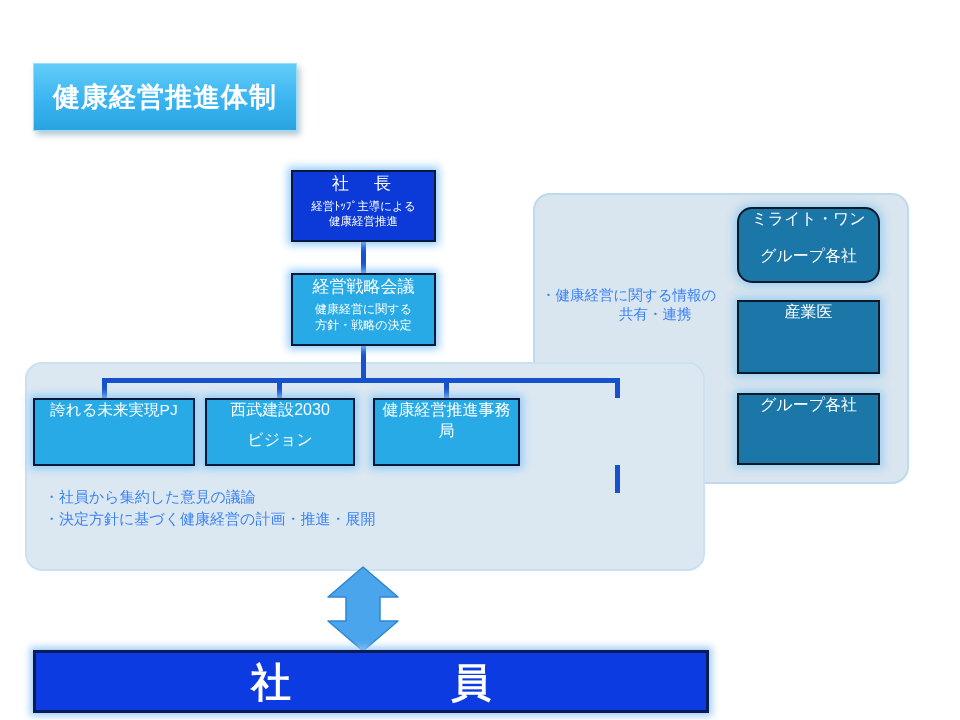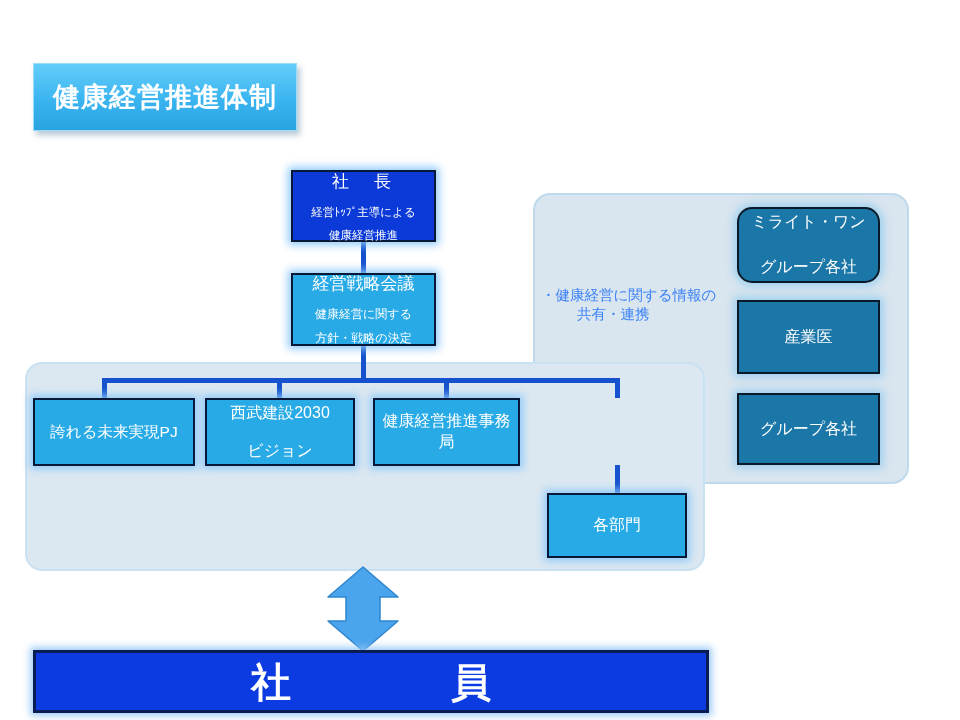--- a/index.html
+++ b/index.html
@@ -24,22 +24,22 @@
   .right-panel{left:533px;top:193px;width:372px;height:287px;background:#D9E5EF;border:2px solid #BEDAEC;}
   .left-panel{left:25px;top:362px;width:676px;height:205px;background:#DCE8F1;border:2px solid #C9E1F1;}
 
   
   .conn{position:absolute;background:#1652CE;}
 
   
   .node{
     border:2px solid #0A1838;
     box-shadow:0 0 8px 3px rgba(140,200,250,.95);
-    display:flex;flex-direction:column;align-items:center;justify-content:center;
-    color:#fff;text-align:center;box-sizing:border-box;gap:8px;
+    display:flex;flex-direction:column;align-items:center;
+    color:#fff;text-align:center;box-sizing:border-box;
   }
   .deep-blue{background:#0B3AD8;}
   .light-blue{background:#27AAE6;}
   .steel-blue{background:#1C77A9;border-color:#0A1A28;box-shadow:0 0 8px 3px rgba(150,205,240,.9);}
 
   .president{left:291px;top:170px;width:145px;height:72px;}
   .president .t{font-size:17px;letter-spacing:4px;margin-bottom:4px;}
   .president .s{font-size:11.5px;line-height:1.3;}
 
   .strategy{left:291px;top:273px;width:145px;height:73px;}
@@ -60,21 +60,21 @@
   .partner{left:737px;width:143px;font-size:16px;}
   .p1{top:207px;height:76px;border-radius:15px;}
   .p1 .l1{margin-bottom:16px;}
   .p2{top:300px;height:74px;}
   .p3{top:393px;height:72px;}
 
   
   .note{color:#3b82f6;}
   .left-notes{left:44px;top:486px;font-size:15px;line-height:22px;}
   .right-note{left:541px;top:286px;font-size:14.5px;line-height:19px;}
-  .right-note .indent{margin-left:36px;}
+  .right-note .indent{margin-left:78px;}
 
   
   .arrow-wrap{left:325px;top:566px;width:76px;height:86px;}
 
   
   .employees{
     left:33px;top:650px;width:676px;height:63px;
     background:#0D3BE2;border:3px solid #0A1C55;
     box-shadow:0 0 7px 3px rgba(150,200,245,.9);
     display:flex;align-items:flex-end;justify-content:center;
@@ -116,40 +116,41 @@
     <div>誇れる未来実現PJ</div>
   </div>
   <div class="abs node light-blue committee c2">
     <div class="l1">西武建設2030</div>
     <div class="l2">ビジョン</div>
   </div>
   <div class="abs node light-blue committee c3">
     <div>健康経営推進事務局</div>
   </div>
 
-  <div class="abs node light-blue departments">
-    <div>各部門</div>
-  </div>
 
   <div class="abs note right-note">
     <div>・健康経営に関する情報の</div>
     <div class="indent">共有・連携</div>
   </div>
 
   <div class="abs node steel-blue partner p1">
     <div class="l1">ミライト・ワン</div>
     <div class="l2">グループ各社</div>
   </div>
   <div class="abs node steel-blue partner p2">
     <div>産業医</div>
   </div>
   <div class="abs node steel-blue partner p3">
     <div>グループ各社</div>
   </div>
 
+  <div class="abs note left-notes">
+    <div>・社員から集約した意見の議論</div>
+    <div>・決定方針に基づく健康経営の計画・推進・展開</div>
+  </div>
 
   <div class="abs arrow-wrap">
     <svg width="76" height="86" viewBox="0 0 76 86" xmlns="http://www.w3.org/2000/svg">
       <polygon points="38,1 3,31 21,31 21,55 3,55 38,85 73,55 55,55 55,31 73,31" fill="#4BA5EC" stroke="#2E86D0" stroke-width="1.5" stroke-linejoin="round"></polygon>
     </svg>
   </div>
 
   <div class="abs employees">
     <span>社　　　　員</span>
   </div>

